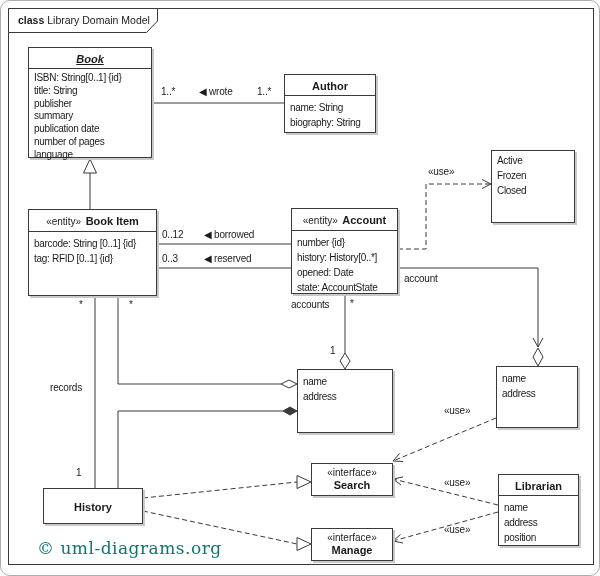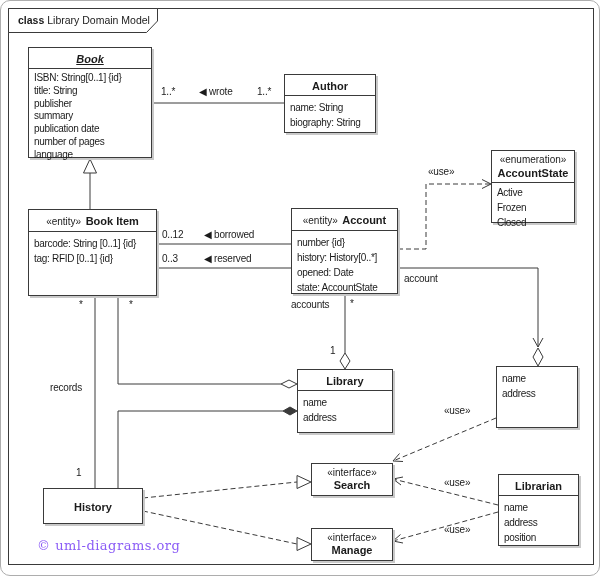--- a/index.html
+++ b/index.html
@@ -18,21 +18,21 @@
   .nm{font-weight:bold;font-size:11px;}
   .nm.abstract{font-style:italic;text-decoration:underline;}
   .st{font-size:10px;}
   .attrs{padding:4px 4px 0 5px;font-size:10px;letter-spacing:-0.3px;line-height:15px;}
   .attrs div{white-space:nowrap;overflow:hidden;}
   .lbl{position:absolute;font-size:10px;white-space:nowrap;z-index:3;letter-spacing:-0.2px;}
   #frame-tab-text{position:absolute;left:17px;top:13px;font-size:10.5px;z-index:3;white-space:nowrap;}
   #frame-tab-text .kw{font-weight:bold;}
   #copyright{
     position:absolute;left:36px;top:537px;z-index:3;
-    font-family:"DejaVu Serif",serif;font-size:13px;color:#8b5cf6;letter-spacing:0.5px;
+    font-family:"DejaVu Serif",serif;font-size:17px;color:#0f766e;letter-spacing:0.5px;
   }
 </style>
 </head>
 <body>
 
 <div id="canvas">
 
   <svg id="wires" width="600" height="576" viewBox="0 0 600 576" stroke="#3a3a3a" stroke-width="1" fill="none">
 
     <rect x="7.5" y="7.5" width="585" height="556"></rect>
@@ -124,24 +124,20 @@
 
   <div class="cls" style="left:283px;top:73px;width:92px;height:59px">
     <div class="hd"><span class="nm">Author</span></div>
     <div class="attrs">
       <div>name: String</div>
       <div>biography: String</div>
     </div>
   </div>
 
   <div class="cls" style="left:490px;top:149px;width:84px;height:73px">
-    <div class="hd" style="padding-top:3px;line-height:12.5px">
-      <div class="st">«enumeration»</div>
-      <div class="nm">AccountState</div>
-    </div>
     <div class="attrs" style="padding-top:2px">
       <div>Active</div>
       <div>Frozen</div>
       <div>Closed</div>
     </div>
   </div>
 
   <div class="cls" style="left:27px;top:208px;width:129px;height:87px">
     <div class="hd"><span class="st">«entity»</span> <span class="nm">Book Item</span></div>
     <div class="attrs">
@@ -154,21 +150,20 @@
     <div class="hd"><span class="st">«entity»</span> <span class="nm">Account</span></div>
     <div class="attrs">
       <div>number {id}</div>
       <div>history: History[0..*]</div>
       <div>opened: Date</div>
       <div>state: AccountState</div>
     </div>
   </div>
 
   <div class="cls" style="left:296px;top:368px;width:96px;height:64px">
-    <div class="hd"><span class="nm">Library</span></div>
     <div class="attrs">
       <div>name</div>
       <div>address</div>
     </div>
   </div>
 
   <div class="cls" style="left:495px;top:365px;width:82px;height:62px">
     <div class="attrs">
       <div>name</div>
       <div>address</div>

